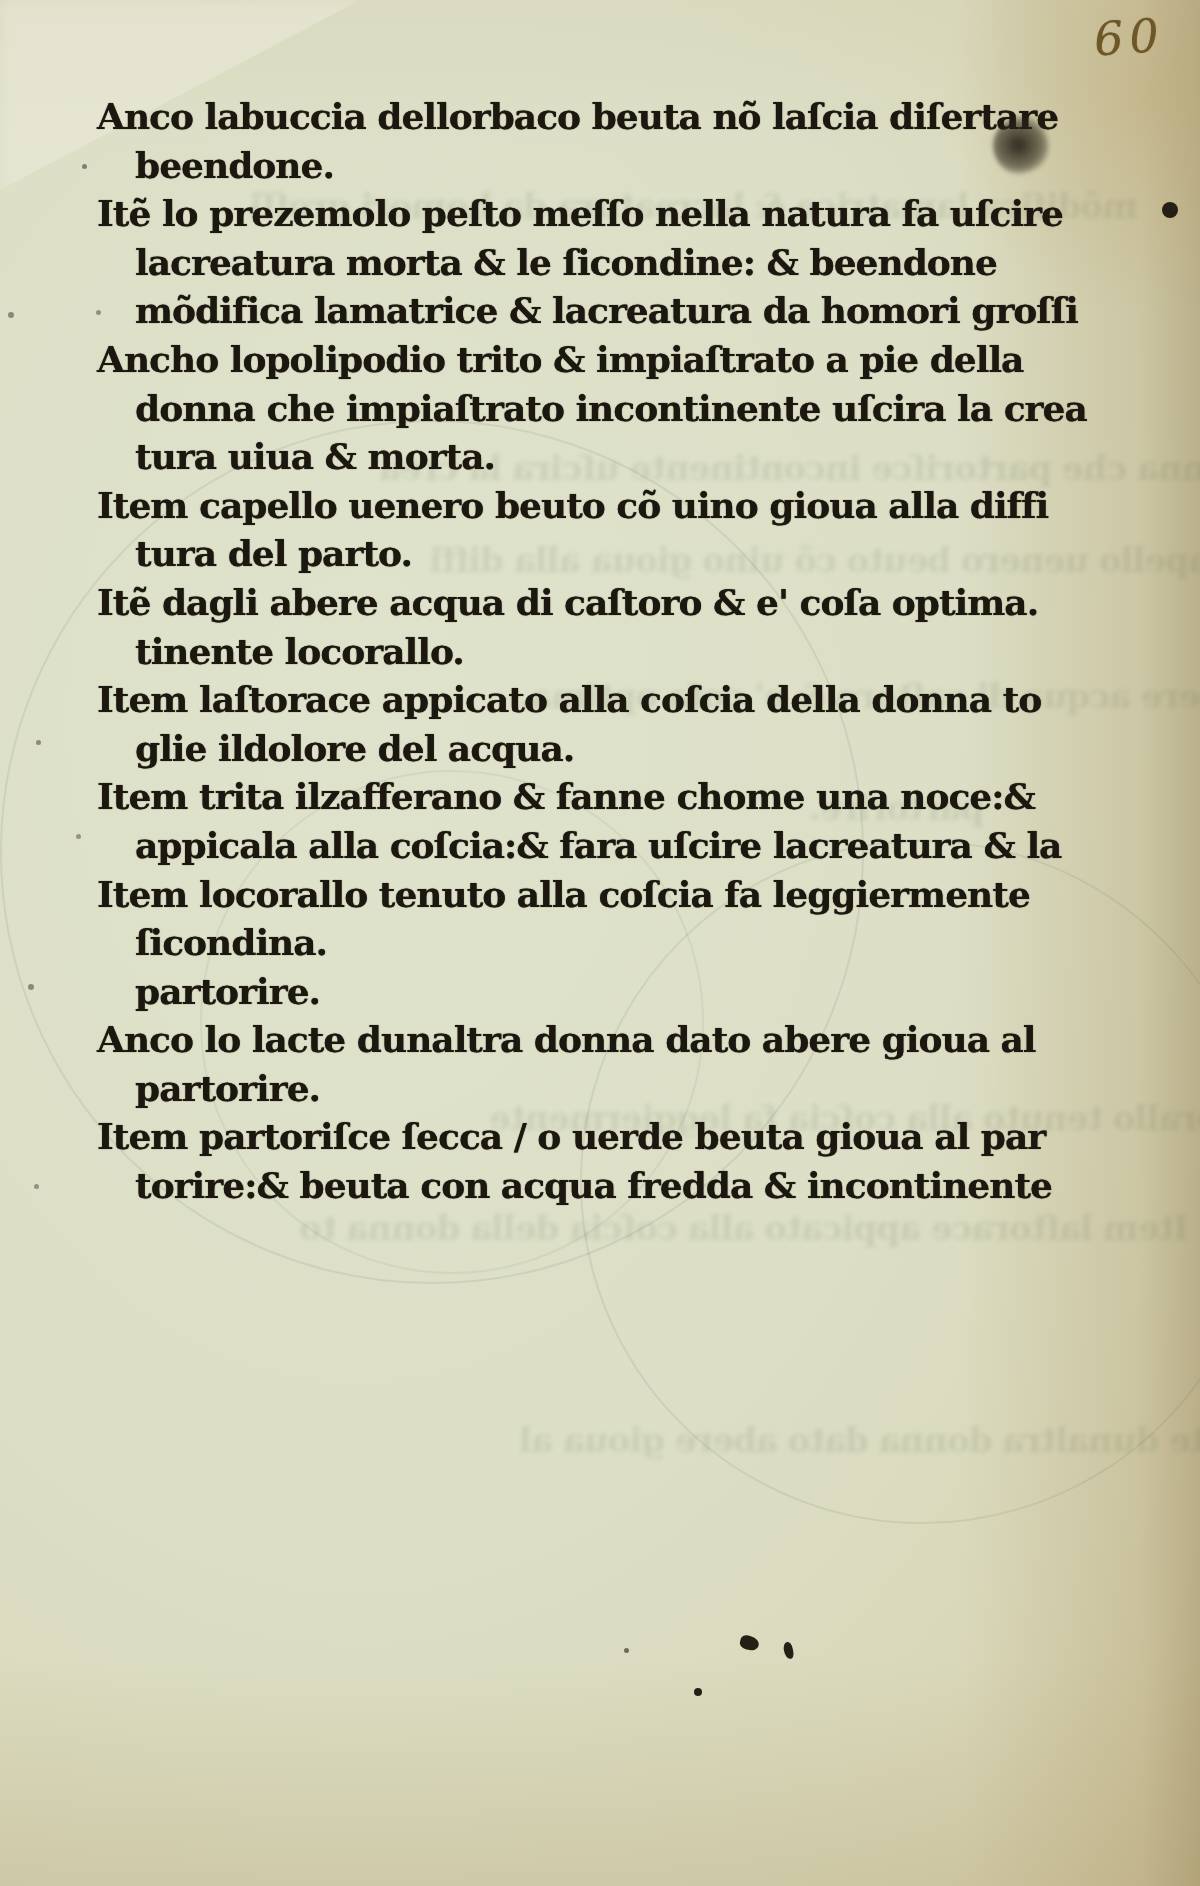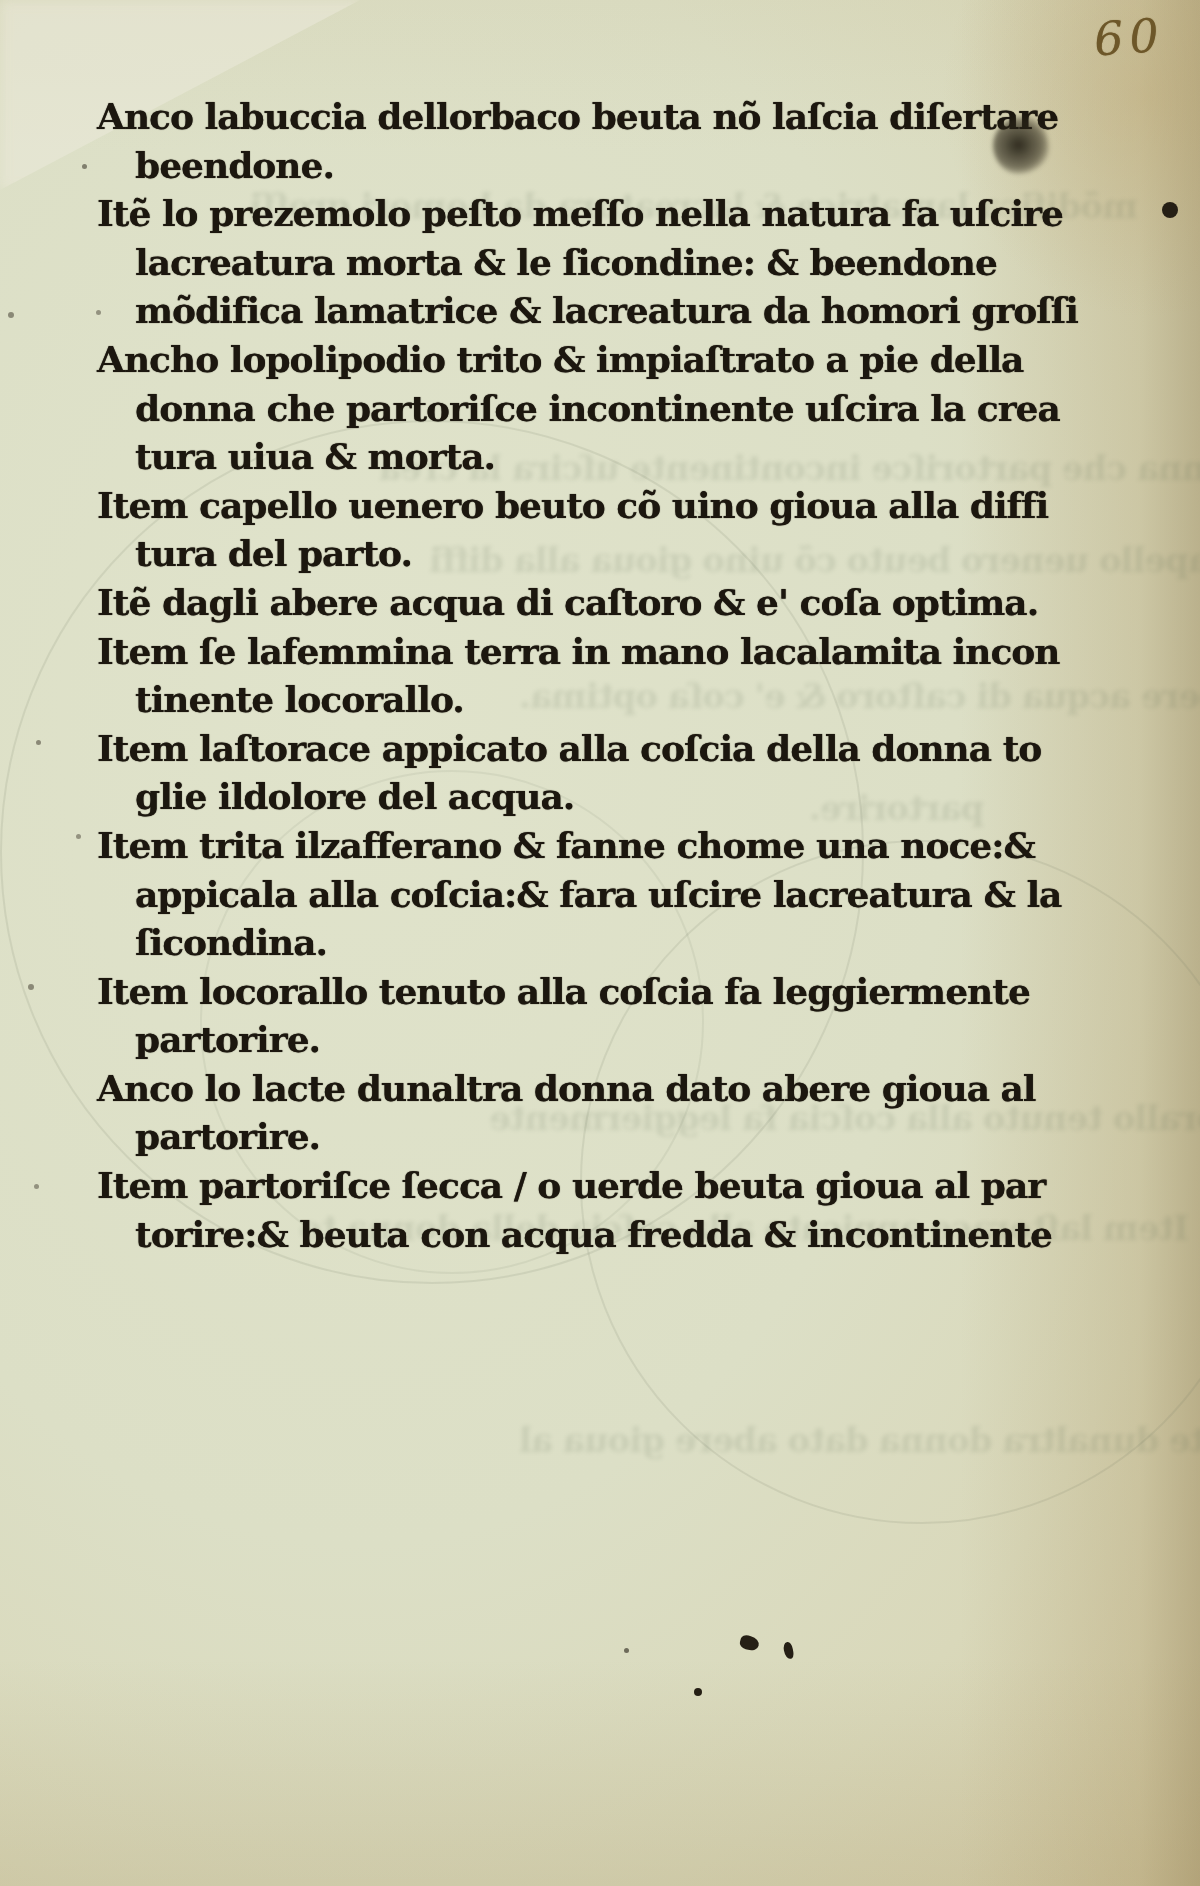--- a/index.html
+++ b/index.html
@@ -96,33 +96,32 @@
       <div class="ghost" style="top: 1420px; left: 520px;">Anco lo lacte dunaltra donna dato abere gioua al</div>
     </div>
 
   <div class="text-block" id="text-block">
       <div class="line">Anco labuccia dellorbaco beuta nõ laſcia diſertare</div>
       <div class="line indent">beendone.</div>
       <div class="line">Itẽ lo prezemolo peſto meſſo nella natura fa uſcire</div>
       <div class="line indent">lacreatura morta &amp; le ſicondine: &amp; beendone</div>
       <div class="line indent">mõdifica lamatrice &amp; lacreatura da homori groſſi</div>
       <div class="line">Ancho lopolipodio trito &amp; impiaſtrato a pie della</div>
-      <div class="line indent">donna che partoriſce incontinente uſcira la crea</div>
+      <div class="line indent">donna che impiaſtrato incontinente uſcira la crea</div>
       <div class="line indent">tura uiua &amp; morta.</div>
       <div class="line">Item capello uenero beuto cõ uino gioua alla diffi</div>
       <div class="line indent">tura del parto.</div>
       <div class="line">Itẽ dagli abere acqua di caſtoro &amp; e' coſa optima.</div>
-      <div class="line">Item ſe lafemmina terra in mano lacalamita incon</div>
       <div class="line indent">tinente locorallo.</div>
       <div class="line">Item laſtorace appicato alla coſcia della donna to</div>
       <div class="line indent">glie ildolore del acqua.</div>
       <div class="line">Item trita ilzafferano &amp; fanne chome una noce:&amp;</div>
       <div class="line indent">appicala alla coſcia:&amp; fara uſcire lacreatura &amp; la</div>
+      <div class="line">Item locorallo tenuto alla coſcia fa leggiermente</div>
       <div class="line indent">ſicondina.</div>
-      <div class="line">Item locorallo tenuto alla coſcia fa leggiermente</div>
       <div class="line indent">partorire.</div>
       <div class="line">Anco lo lacte dunaltra donna dato abere gioua al</div>
       <div class="line indent">partorire.</div>
       <div class="line">Item partoriſce ſecca / o uerde beuta gioua al par</div>
       <div class="line indent">torire:&amp; beuta con acqua fredda &amp; incontinente</div>
     </div>
 
   <div class="folio">60</div>
 
   <div class="blot"></div>

